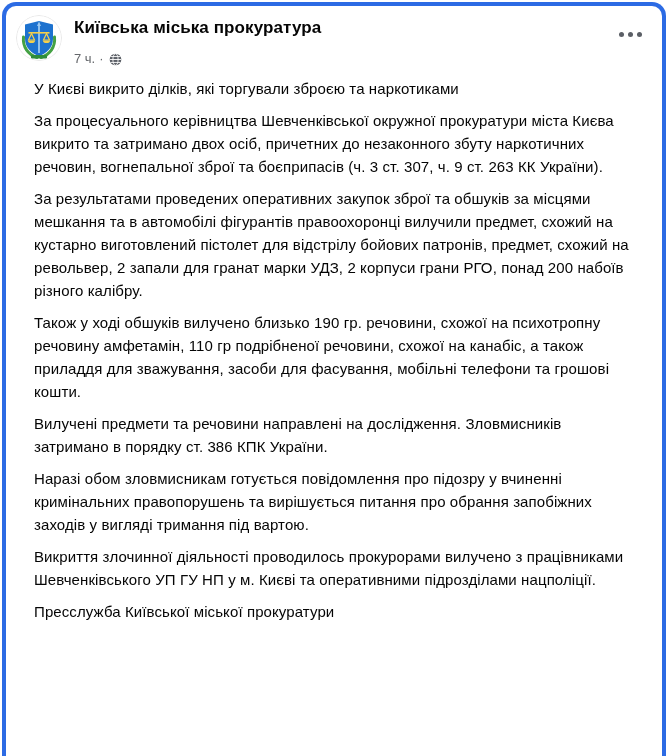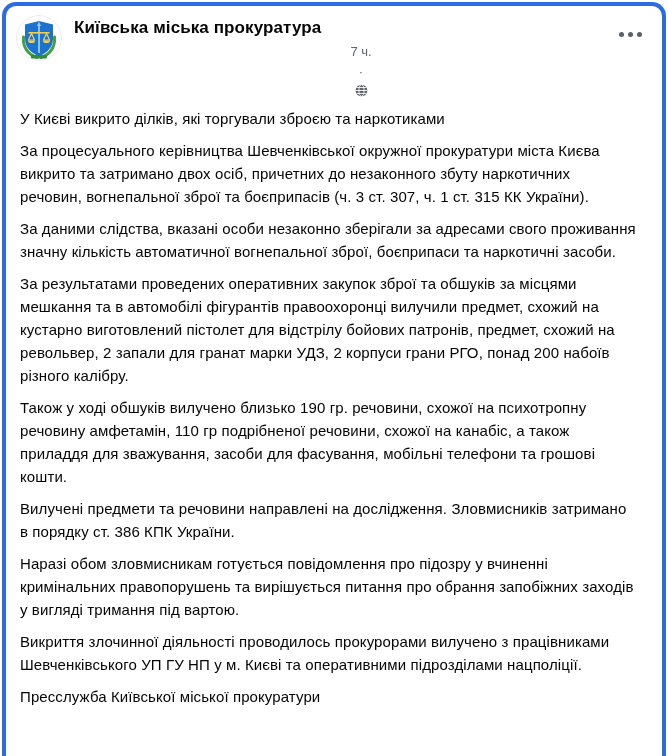--- a/index.html
+++ b/index.html
@@ -45,25 +45,24 @@
     font-weight: 700;
     color: #050505;
     line-height: 21px;
     letter-spacing: 0.1px;
     cursor: pointer;
   }
   .post-meta {
     display: flex;
     align-items: center;
     gap: 4px;
-    margin-top: 6px;
+    margin-top: 13px;
     font-size: 13px;
     color: #65676b;
     line-height: 16px;
-    flex-direction: column;
   }
   .meta-sep { color: #65676b; }
   .globe-icon { display: inline-flex; margin-left: 1px; }
   .menu-button {
     position: absolute;
     top: 16px; right: 16px;
     width: 32px; height: 24px;
     display: flex;
     align-items: center;
     justify-content: center;
@@ -71,20 +70,21 @@
     cursor: pointer;
     border-radius: 6px;
   }
   .menu-button span {
     width: 5px; height: 5px;
     border-radius: 50%;
     background: #5b5f66;
   }
   .post-body {
     padding: 6px 26px 0 14px;
+    margin-left: 14px;
   }
   .post-body p {
     font-size: 15px;
     line-height: 23px;
     color: #050505;
     margin-bottom: 9px;
     letter-spacing: 0.1px;
   }
 </style>
 </head>
@@ -138,22 +138,21 @@
     <div class="menu-button">
       <span></span>
         <span></span>
         <span></span>
     </div>
 
   </div>
 
   <div class="post-body">
       <p>У Києві викрито ділків, які торгували зброєю та наркотиками</p>
-      <p>За процесуального керівництва Шевченківської окружної прокуратури міста Києва викрито та затримано двох осіб, причетних до незаконного збуту наркотичних речовин, вогнепальної зброї та боєприпасів (ч. 3 ст. 307, ч. 1 ст. 315 КК України).</p>
-      <p>За даними слідства, вказані особи незаконно зберігали за адресами свого проживання значну кількість автоматичної вогнепальної зброї, боєприпаси та наркотичні засоби.</p>
+      <p>За процесуального керівництва Шевченківської окружної прокуратури міста Києва викрито та затримано двох осіб, причетних до незаконного збуту наркотичних речовин, вогнепальної зброї та боєприпасів (ч. 3 ст. 307, ч. 9 ст. 263 КК України).</p>
       <p>За результатами проведених оперативних закупок зброї та обшуків за місцями мешкання та в автомобілі фігурантів правоохоронці вилучили предмет, схожий на кустарно виготовлений пістолет для відстрілу бойових патронів, предмет, схожий на револьвер, 2 запали для гранат марки УДЗ, 2 корпуси грани РГО, понад 200 набоїв різного калібру.</p>
       <p>Також у ході обшуків вилучено близько 190 гр. речовини, схожої на психотропну речовину амфетамін, 110 гр подрібненої речовини, схожої на канабіс, а також приладдя для зважування, засоби для фасування, мобільні телефони та грошові кошти.</p>
       <p>Вилучені предмети та речовини направлені на дослідження. Зловмисників затримано в порядку ст. 386 КПК України.</p>
       <p>Наразі обом зловмисникам готується повідомлення про підозру у вчиненні кримінальних правопорушень та вирішується питання про обрання запобіжних заходів у вигляді тримання під вартою.</p>
       <p>Викриття злочинної діяльності проводилось прокурорами вилучено з працівниками Шевченківського УП ГУ НП у м. Києві та оперативними підрозділами нацполіції.</p>
       <p>Пресслужба Київської міської прокуратури</p>
     </div>
 
 </div>
 

